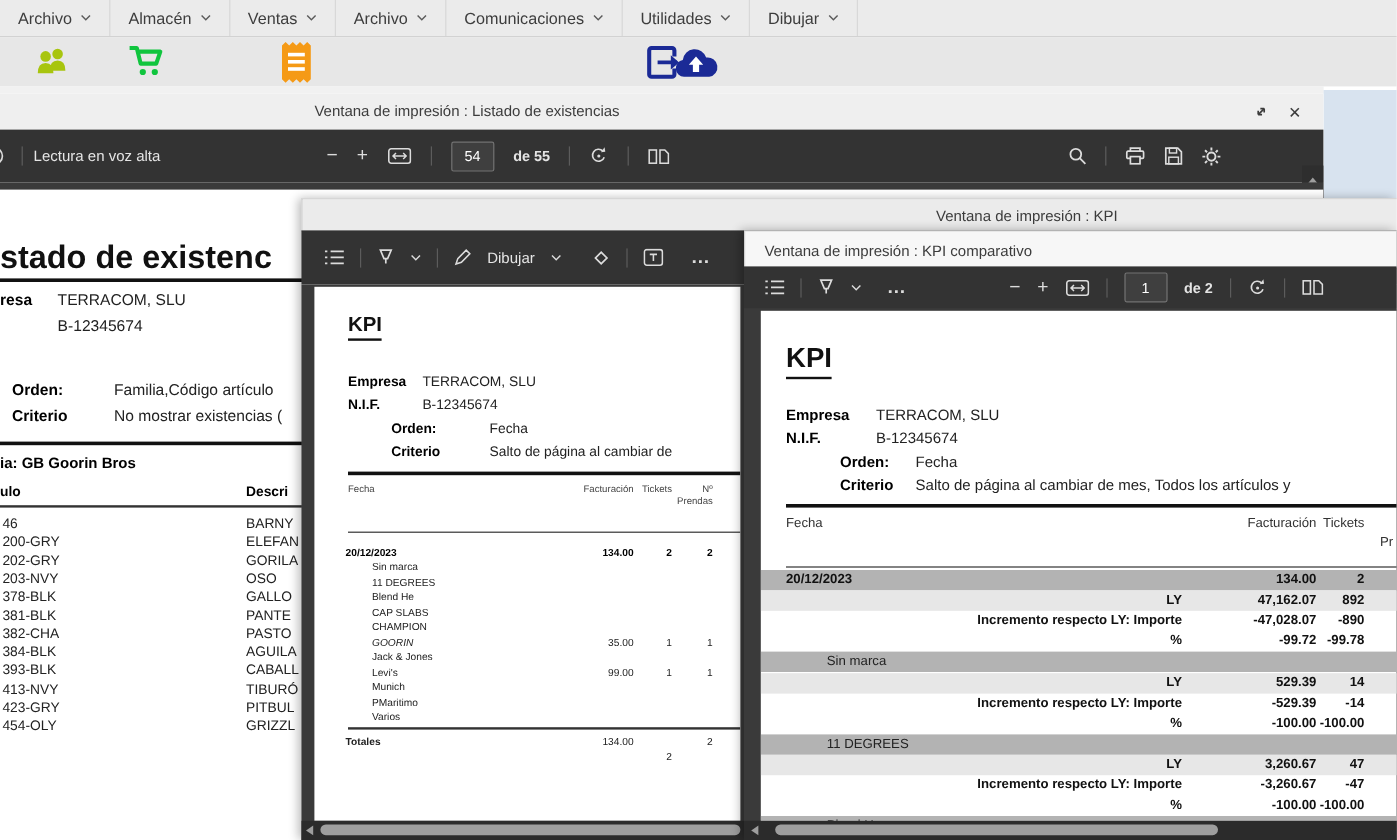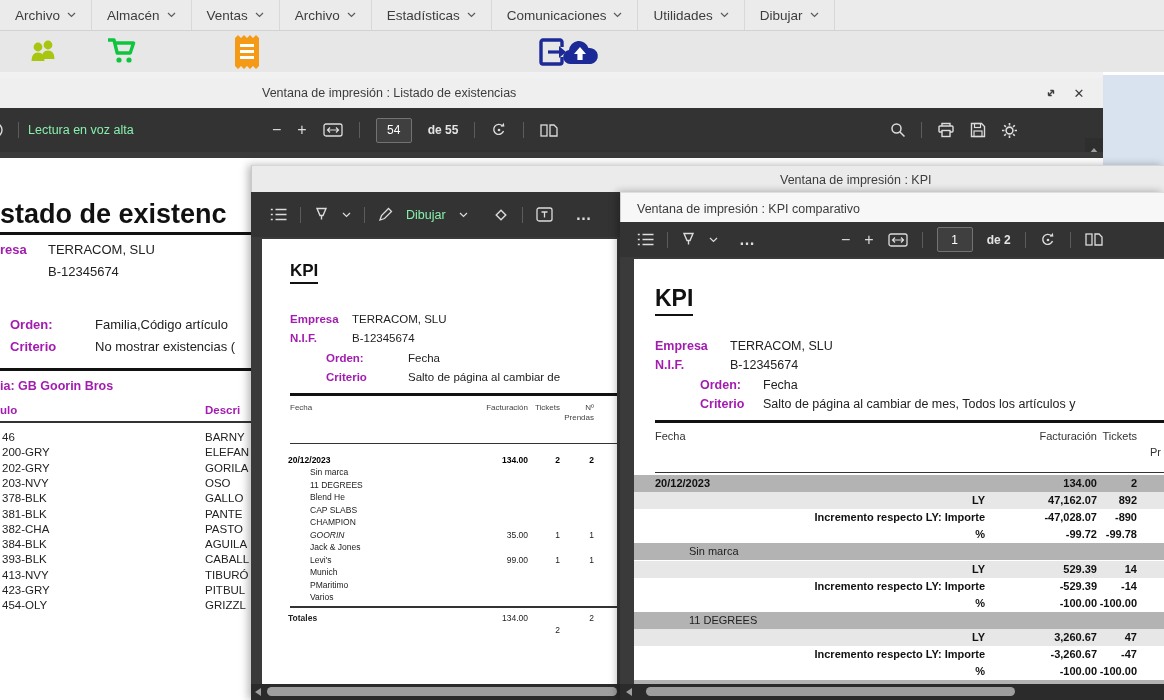--- a/index.html
+++ b/index.html
@@ -16,21 +16,21 @@
   
   #gapstrip{position:absolute;left:0;top:72px;width:1103px;height:6px;background:#f1f1f1;}
   #desktop-patch{position:absolute;left:1103px;top:75px;width:61px;height:90px;background:#d8e3ef;}
   
   .titlebar{position:absolute;left:0;top:0;width:100%;}
   .title-text{position:absolute;font-size:12.5px;color:#3c3c3c;white-space:nowrap;}
   .pdfbar{position:absolute;background:#333333;width:100%;}
   .pdfbar .grp{position:absolute;display:flex;align-items:center;height:100%;}
   .sep{width:1px;height:16px;background:#5c5c5c;display:inline-block;}
   .tbtn{display:flex;align-items:center;justify-content:center;color:#dcdcdc;}
-  .tlabel{color:#86efac;font-size:12.5px;white-space:nowrap;}
+  .tlabel{color:#e5e5e5;font-size:12.5px;white-space:nowrap;}
   .plusminus{font-size:16px;color:#dcdcdc;}
   .pagebox{width:34px;height:23px;background:#3f3f3f;border:1px solid #737373;border-radius:2px;
            color:#ffffff;font-size:12px;display:flex;align-items:center;justify-content:center;}
   .ofpages{color:#e4e4e4;font-size:12px;font-weight:bold;white-space:nowrap;}
   .viewer{position:absolute;background:#3a3a3a;overflow:hidden;}
   .page{position:absolute;background:#ffffff;overflow:hidden;}
   .hscroll{position:absolute;left:0;width:100%;height:16px;background:#2b2b2b;}
   .hthumb{position:absolute;top:3px;height:9px;background:#9e9e9e;border-radius:5px;}
   .harrow{position:absolute;top:4px;width:0;height:0;border-top:4px solid transparent;
           border-bottom:4px solid transparent;border-right:6px solid #9e9e9e;}
@@ -42,21 +42,21 @@
           justify-content:center;color:#3c3c3c;font-size:13px;}
   #win1 .pdfbar{top:30px;height:44px;}
   #w1-vscroll{position:absolute;right:0;top:30px;width:18px;height:44px;background:#2e2e2e;}
   #w1-vscroll .up{position:absolute;left:4px;top:10px;width:0;height:0;border-left:5px solid transparent;
           border-right:5px solid transparent;border-bottom:6px solid #9e9e9e;}
   #win1 .viewer{top:74px;height:548px;width:1103px;}
   #w1-page{left:0;top:6px;width:1103px;height:542px;}
   
   #w1-page .doc-h1{position:absolute;left:0;top:41px;font-size:27px;font-weight:bold;color:#111;
                    border-bottom:3px solid #111;padding-bottom:2px;width:260px;white-space:nowrap;}
-  .dlabel{position:absolute;font-weight:bold;color:#a21caf;white-space:nowrap;}
+  .dlabel{position:absolute;font-weight:bold;color:#000000;white-space:nowrap;}
   .dvalue{position:absolute;color:#222;white-space:nowrap;}
   #w1-page .dlabel,#w1-page .dvalue{font-size:13px;}
   .thickline{position:absolute;left:0;height:3px;background:#111;width:100%;}
   .thinline{position:absolute;left:0;height:1px;background:#333;width:100%;}
   .w1-row{position:absolute;left:0;width:100%;font-size:11.5px;color:#222;}
   .w1-code{position:absolute;left:2px;white-space:nowrap;}
   .w1-desc{position:absolute;left:205px;white-space:nowrap;}
   
   #win2{position:absolute;left:251px;top:165px;width:913px;height:535px;overflow:hidden;
         box-shadow:-3px 0 8px rgba(0,0,0,0.28);}
@@ -115,26 +115,20 @@
         </svg>
       </div>
       <div class="menu-item">
         <span>Ventas</span>
         <svg width="9" height="6" viewBox="0 0 9 6">
           <polyline points="1,1 4.5,4.5 8,1" fill="none" stroke="#5a5a5a" stroke-width="1.2"></polyline>
         </svg>
       </div>
       <div class="menu-item">
         <span>Archivo</span>
-        <svg width="9" height="6" viewBox="0 0 9 6">
-          <polyline points="1,1 4.5,4.5 8,1" fill="none" stroke="#5a5a5a" stroke-width="1.2"></polyline>
-        </svg>
-      </div>
-      <div class="menu-item">
-        <span>Estadísticas</span>
         <svg width="9" height="6" viewBox="0 0 9 6">
           <polyline points="1,1 4.5,4.5 8,1" fill="none" stroke="#5a5a5a" stroke-width="1.2"></polyline>
         </svg>
       </div>
       <div class="menu-item">
         <span>Comunicaciones</span>
         <svg width="9" height="6" viewBox="0 0 9 6">
           <polyline points="1,1 4.5,4.5 8,1" fill="none" stroke="#5a5a5a" stroke-width="1.2"></polyline>
         </svg>
       </div>

